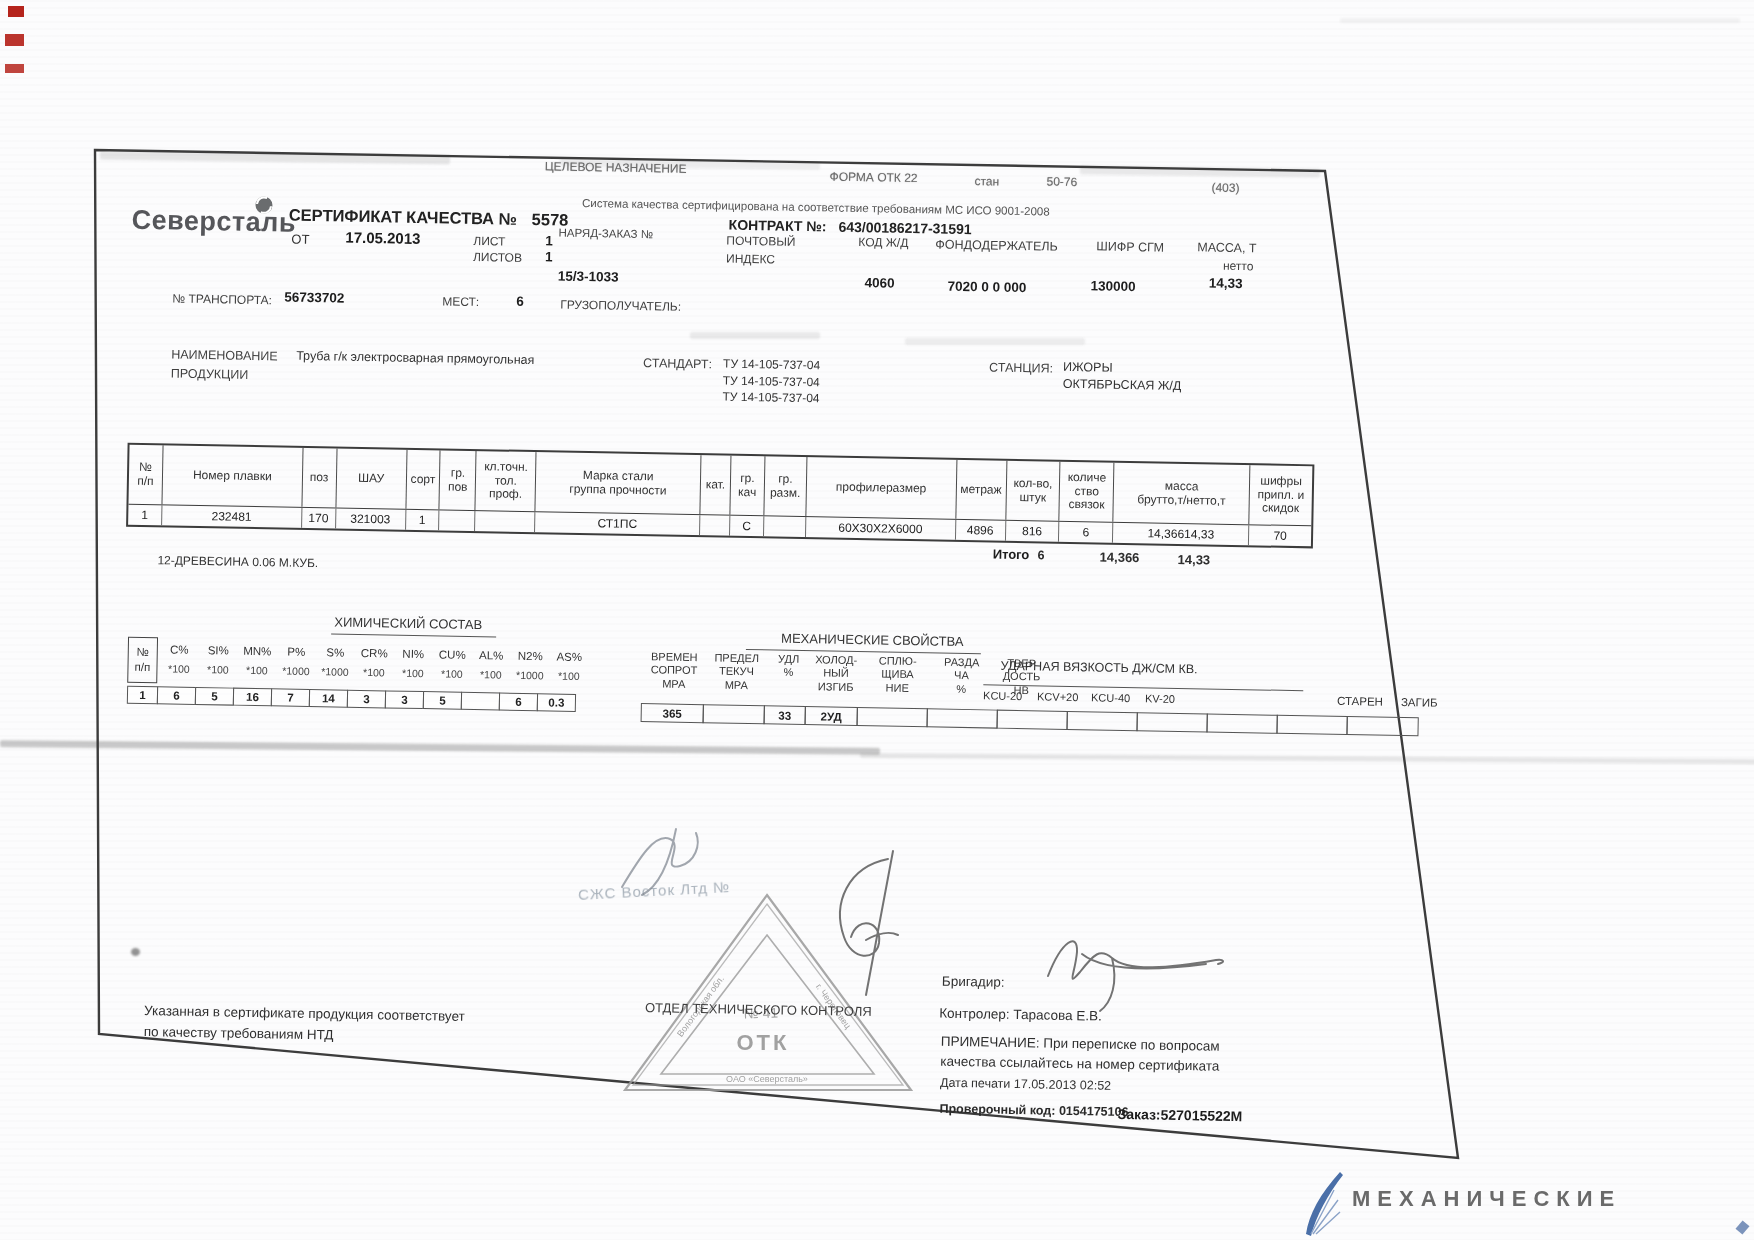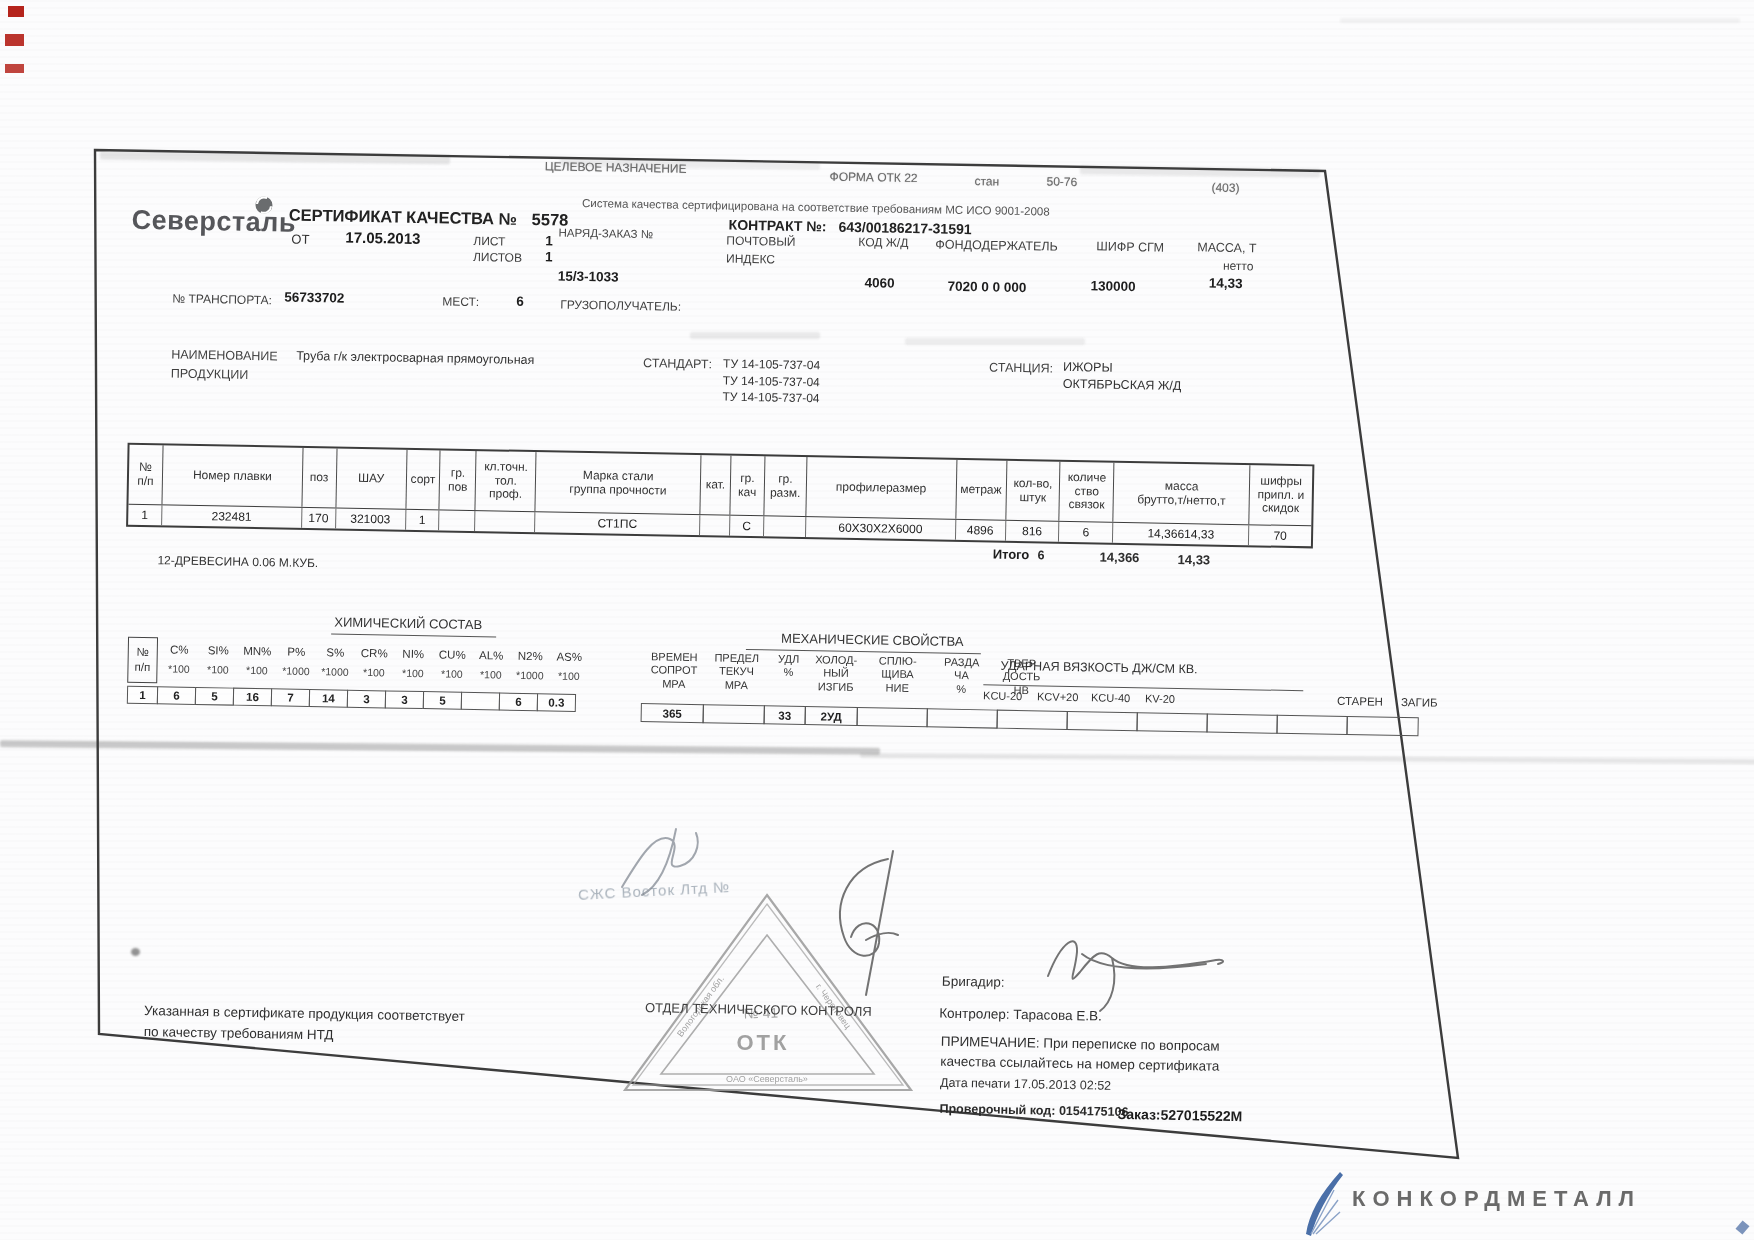--- a/index.html
+++ b/index.html
@@ -339,14 +339,14 @@
   <path class="sigpath" d="M98,14 C58,22 42,58 54,92 C62,116 86,116 89,98 C92,76 68,70 61,92 M103,6 L76,150 M76,95 C88,88 100,86 108,90"></path>
 </svg>
 <svg class="abs" style="left:1020px;top:918px;" width="230" height="95">
   <path class="sigpath" d="M28,58 C42,22 58,14 57,34 C55,56 46,70 60,54 C74,36 80,30 92,40 C108,54 150,50 196,42 C204,41 206,44 198,46 M62,36 C82,52 124,54 186,46 M92,40 C98,64 92,84 80,93"></path>
 </svg>
 
 <svg class="abs" style="left:1300px;top:1168px;" width="48" height="72">
   <path d="M40,4 C20,26 9,46 6,66 L11,68 C16,48 28,26 43,7 Z" fill="#4a6fa8"></path>
   <path d="M11,66 L34,22 M13,66 L38,32 M16,66 L40,44" stroke="#8ba3c8" stroke-width="1.4" fill="none"></path>
 </svg>
-<div class="abs" style="left:1352px;top:1186px;font-size:22px;color:#6a6a6a;letter-spacing:7px;font-weight:bold;">КОНКОРДМЕТАЛЛ</div>
+<div class="abs" style="left:1352px;top:1186px;font-size:22px;color:#6a6a6a;letter-spacing:7px;font-weight:bold;">МЕХАНИЧЕСКИЕ</div>
 <div class="abs" style="left:1738px;top:1222px;width:9px;height:11px;background:#5b79ab;transform:rotate(40deg);opacity:.8;"></div>
 
 </body></html>

